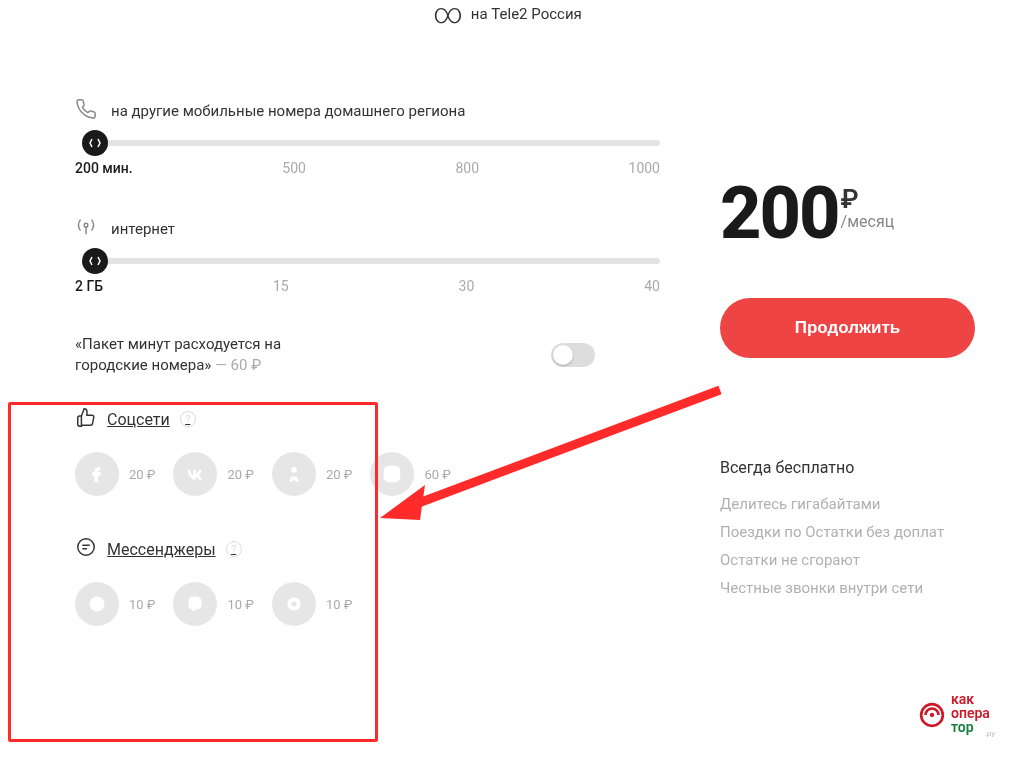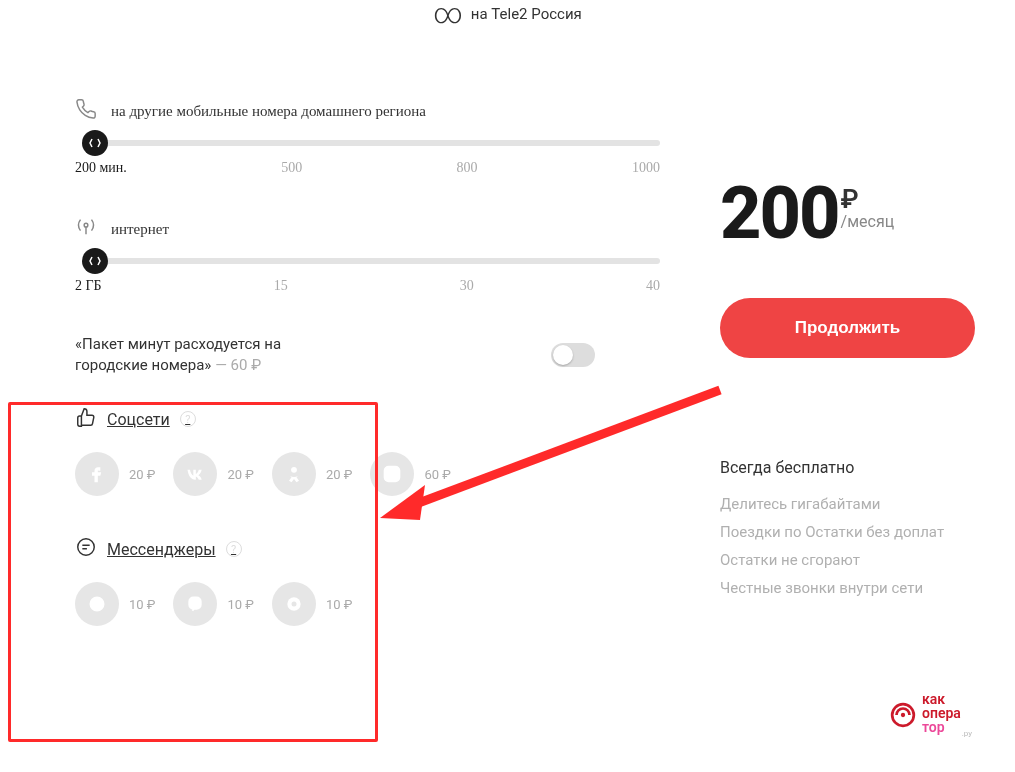--- a/index.html
+++ b/index.html
@@ -11,21 +11,21 @@
     position: relative;
     color: #1a1a1a;
   }
   .container { display: flex; padding: 20px 40px 0 75px; }
   .left-col { flex: 1; padding-right: 60px; }
   .right-col { width: 255px; padding-top: 80px; }
 
   .top-bar { display: flex; align-items: center; justify-content: center; gap: 8px; font-size: 15px; color: #333; margin-bottom: 50px; }
   .infinity { font-size: 28px; font-weight: 300; line-height: 1; }
 
-  .slider-block { margin-bottom: 40px; font-family: Liberation Serif, serif; }
+  .slider-block { margin-bottom: 40px; }
   .slider-head { display: flex; align-items: center; gap: 14px; font-size: 15px; color: #333; margin-bottom: 16px; }
   .slider-head svg { flex-shrink: 0; }
 
   .slider-track { position: relative; height: 6px; background: #e3e3e3; border-radius: 3px; margin: 0 0 14px 20px; }
   .slider-thumb {
     position: absolute; left: 0; top: 50%; transform: translate(-50%,-50%);
     width: 26px; height: 26px; border-radius: 50%; background: #1a1a1a;
     display: flex; align-items: center; justify-content: center; cursor: grab;
   }
   .slider-thumb svg { width: 12px; height: 12px; }
@@ -70,25 +70,25 @@
     width: 100%; padding: 20px 0; border-radius: 30px; background:#ef4444; color:#fff;
     border:none; font-size:17px; font-weight:600; cursor:pointer; margin-bottom: 100px;
   }
 
   .free-title { font-size:16px; color:#333; margin-bottom: 18px; }
   .free-list { list-style:none; }
   .free-list li { font-size:15px; color:#b0b0b0; margin-bottom:10px; }
 
   .arrow-overlay { position:absolute; left:370px; top:380px; pointer-events:none; }
 
-  .watermark { position:absolute; right:43px; bottom:34px; display:flex; align-items:center; gap:6px; }
+  .watermark { position:absolute; right:20px; bottom:34px; display:flex; align-items:center; gap:6px; }
   .watermark-text { font-size:14px; line-height:1; }
   .watermark-text .l1 { color:#cc1a2b; font-weight:600; }
-  .watermark-text .l2 { color:#ec4899; font-weight:600; }
-  .watermark-text .ru { font-size:8px; color:#bbb; vertical-align: sub; margin-left:17px;}
+  .watermark-text .l2 { color:#15803d; font-weight:600; }
+  .watermark-text .ru { font-size:8px; color:#bbb; vertical-align: sub; margin-left:11px;}
 </style>
 </head>
 <body>
 
 <div class="top-bar">
   <span class="infinity">∞</span>
   <span>на Tele2 Россия</span>
 </div>
 
 <div class="container">

